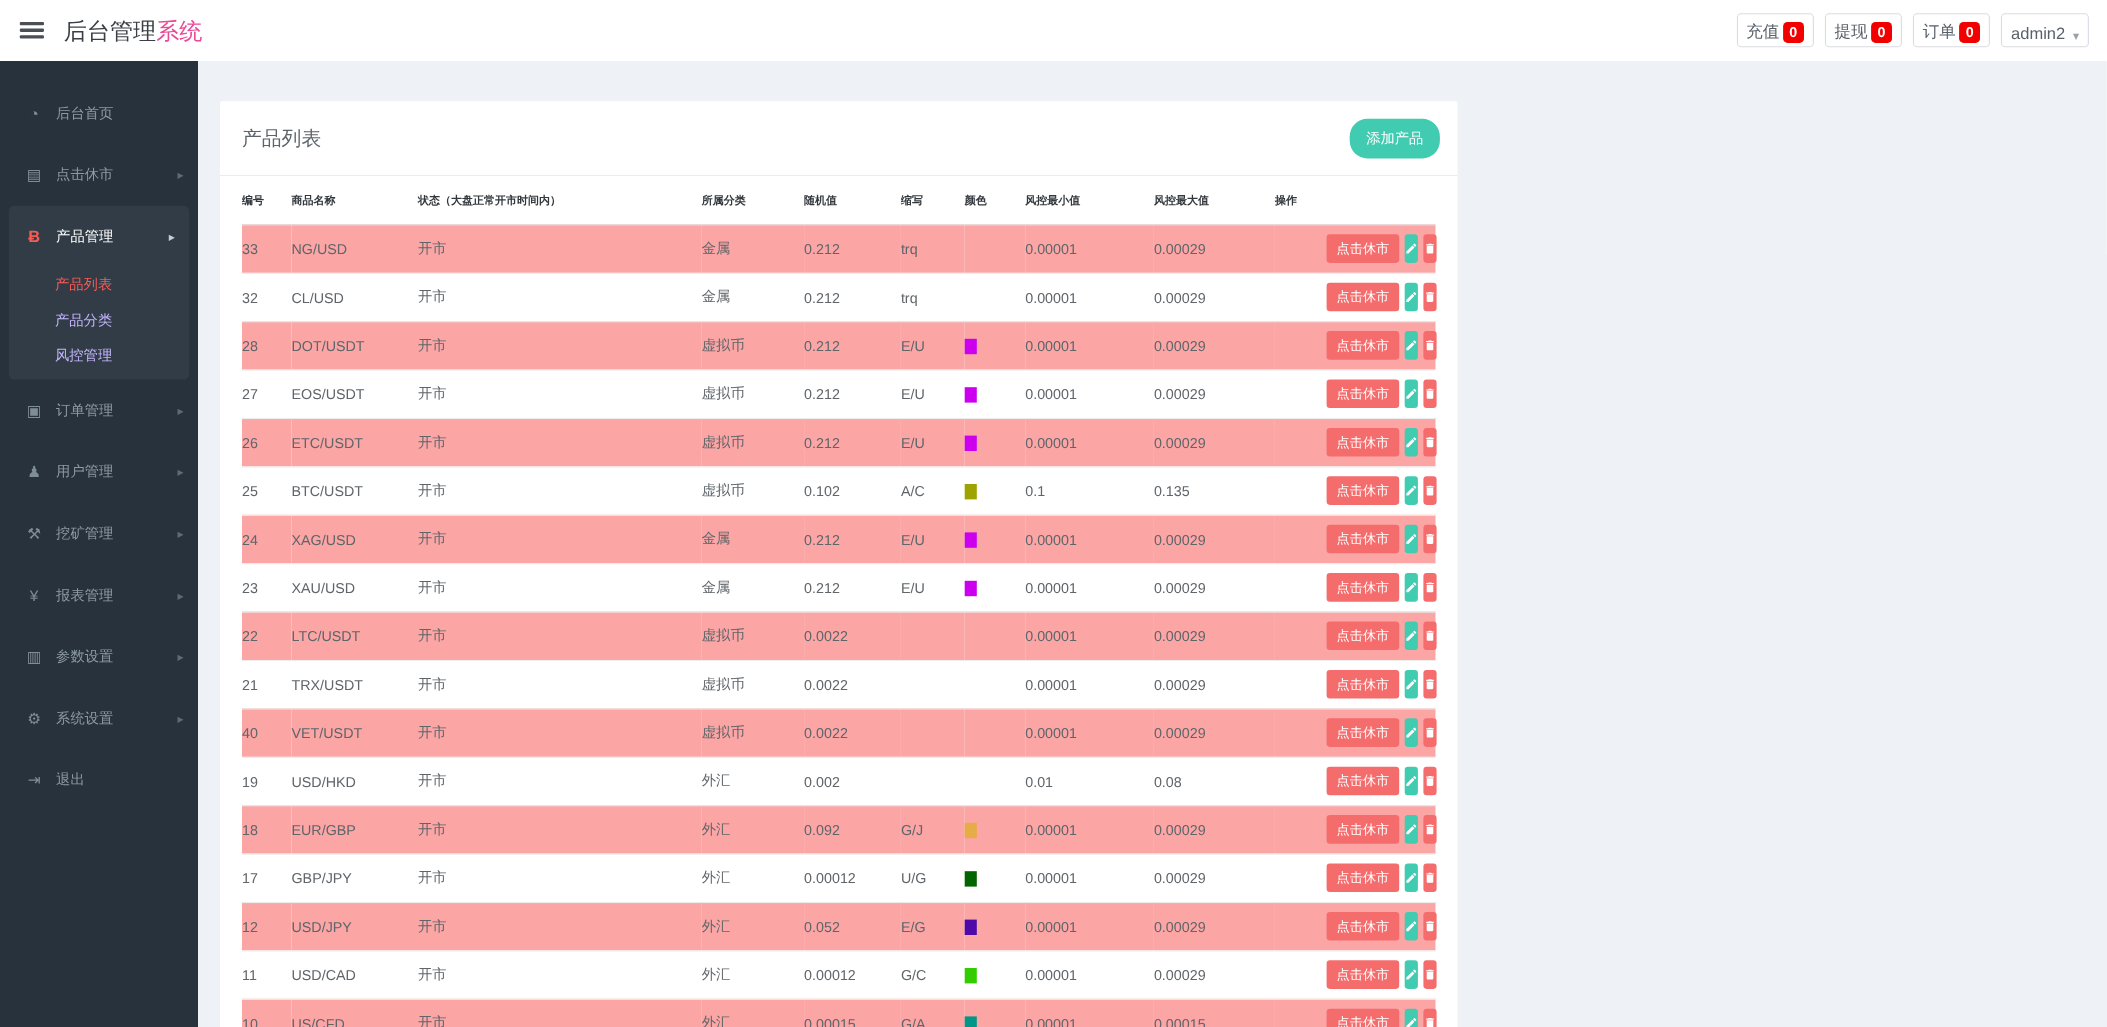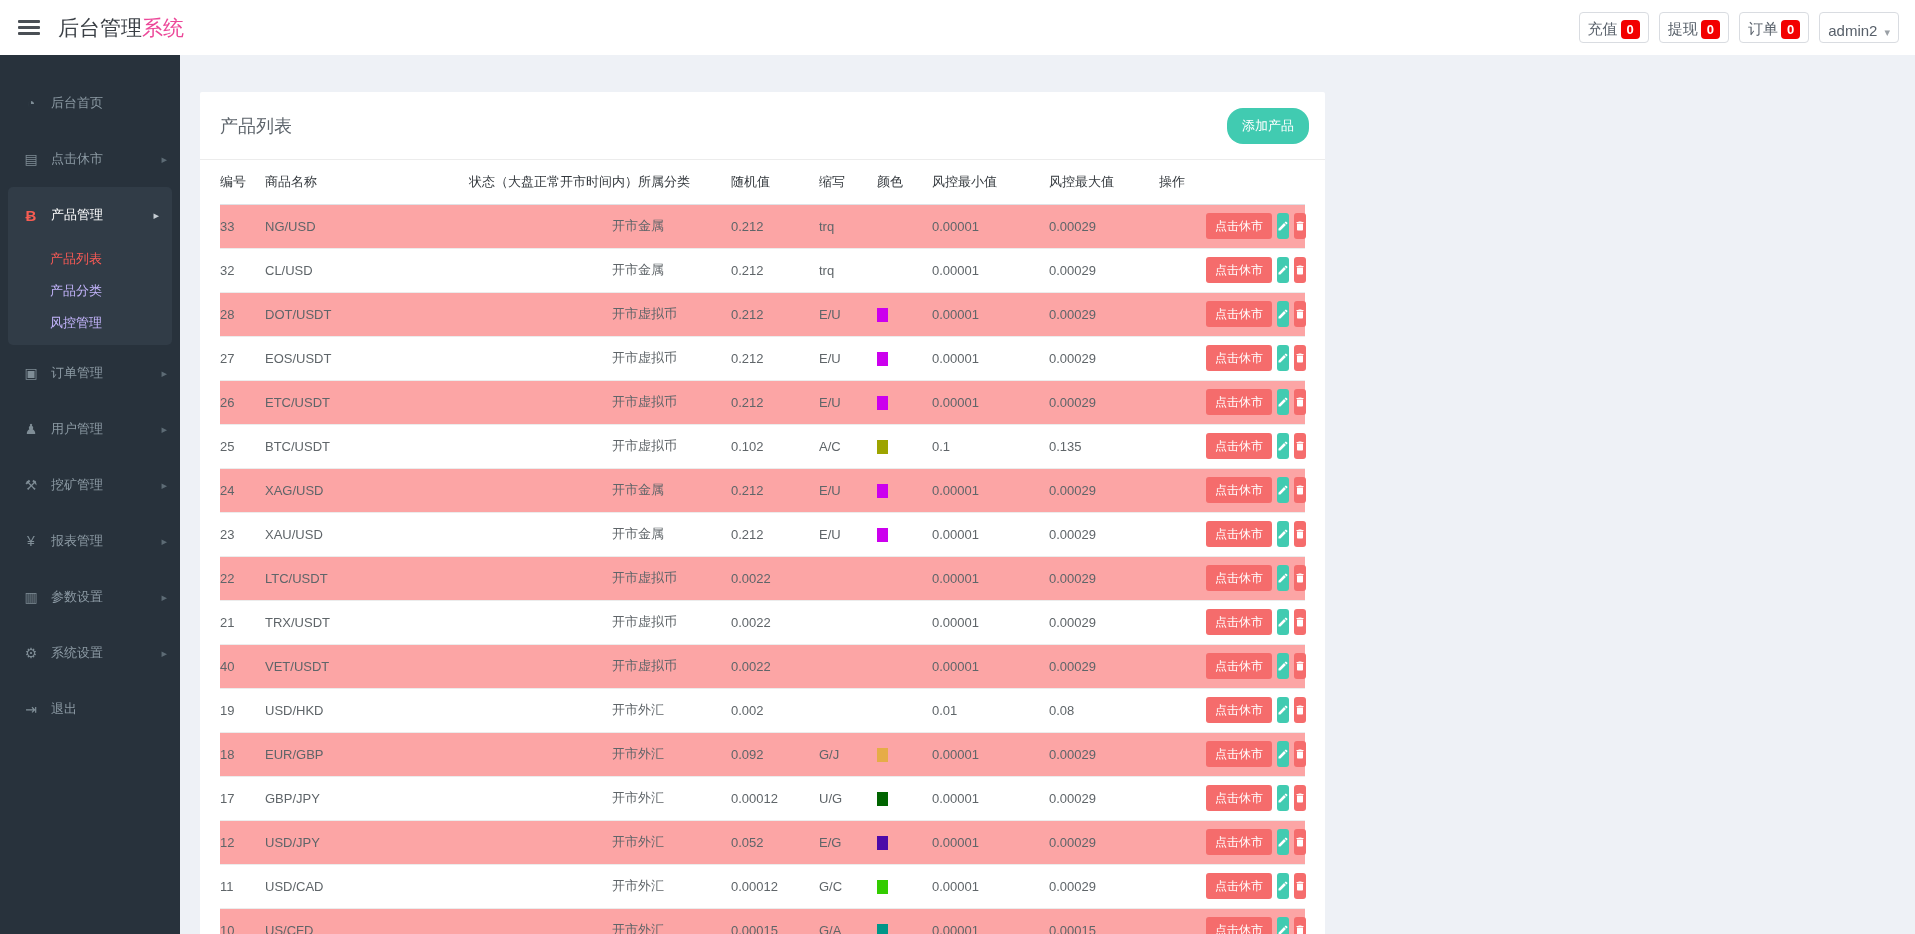--- a/index.html
+++ b/index.html
@@ -53,28 +53,28 @@
   .main { position:absolute; top:55px; left:180px; right:0; bottom:0; background:#eef1f6; overflow:hidden; }
   .card { position:absolute; top:37px; left:20px; width:1125px; height:1100px; background:#fff; border-radius:2px; }
   .card-header { height:68px; display:flex; align-items:center; padding:0 16px 0 20px; border-bottom:1px solid #ececec; }
   .card-title { font-size:18px; color:#5d646b; }
   .add-btn {
     margin-left:auto; background:#41cbb1; border:none; color:#fff; font-size:13px;
     padding:9px 15px; border-radius:16px; cursor:pointer; font-family:inherit;
   }
   table { width:1085px; margin:0 20px; border-collapse:collapse; table-layout:fixed; }
   th {
-    text-align:left; font-size:13px; color:#33383d; font-weight:normal;
+    text-align:left; font-size:10px; color:#33383d; font-weight:bold;
     height:44px; border-bottom:1px solid #dfe1e5; padding:0;
   }
   td { text-align:left; font-size:13px; color:#5f6569; height:44px; border-bottom:1px solid #ececec; padding:0; }
   tr.stripe { background:#fca5a5; }
   th:nth-child(1), td:nth-child(1) { width:45px; }
   th:nth-child(2), td:nth-child(2) { width:115px; }
-  th:nth-child(3), td:nth-child(3) { width:258px;text-align:right; }
+  th:nth-child(3), td:nth-child(3) { width:258px; }
   th:nth-child(4), td:nth-child(4) { width:93px; }
   th:nth-child(5), td:nth-child(5) { width:88px; }
   th:nth-child(6), td:nth-child(6) { width:58px; }
   th:nth-child(7), td:nth-child(7) { width:55px; }
   th:nth-child(8), td:nth-child(8) { width:117px; }
   th:nth-child(9), td:nth-child(9) { width:110px; }
   .swatch { display:inline-block; width:11px; height:14px; vertical-align:middle; }
   .actions { display:flex; align-items:center; gap:5px; }
   .btn-toggle {
     background:#f56c6c; color:#fff; border:none; border-radius:3px; font-size:12px;

